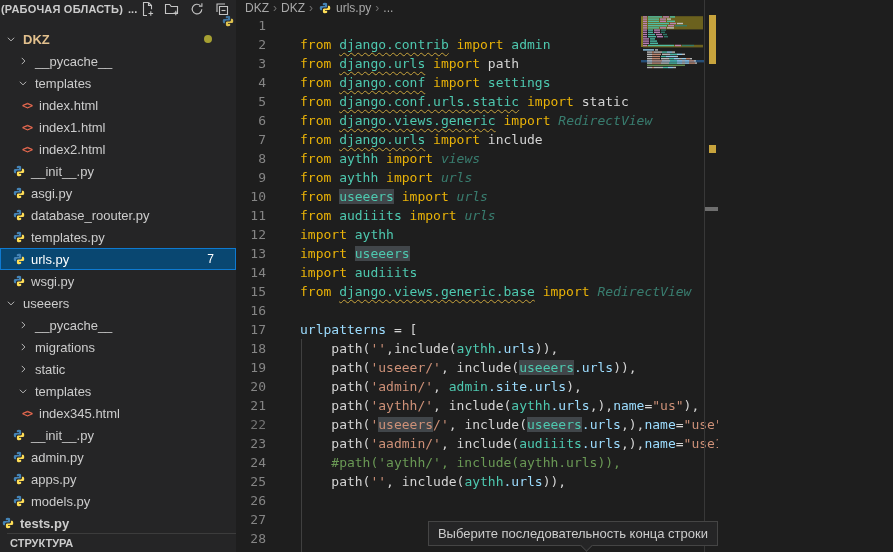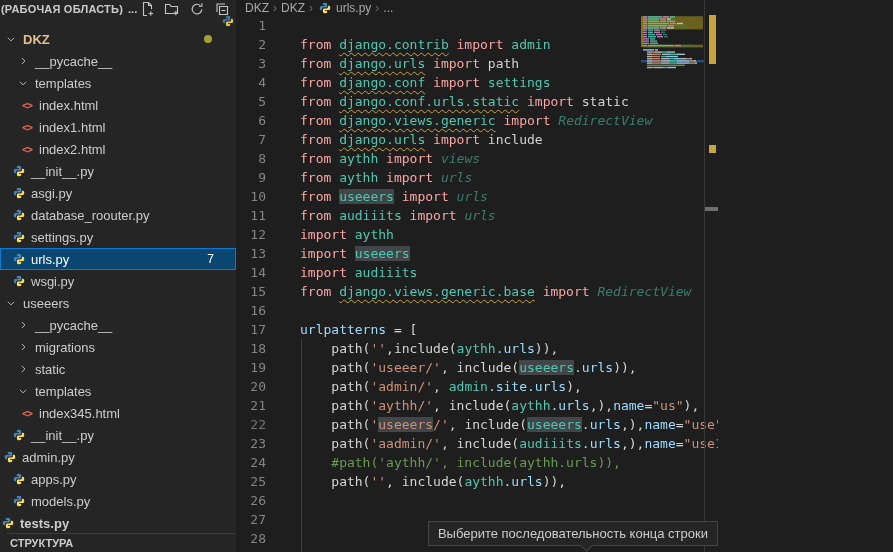--- a/index.html
+++ b/index.html
@@ -34,21 +34,21 @@
   .editor{flex:1;position:relative;background:#1e1e1e;overflow:hidden;}
   .breadcrumb{height:16px;display:flex;align-items:center;gap:4px;padding-left:9px;font-size:12px;color:#a9a9a9;}
   .bc-item{cursor:pointer;white-space:nowrap;display:flex;align-items:center;gap:3px;}
   .bc-sep{color:#6e6e6e;}
 
   .code{position:absolute;top:16px;left:0;right:76px;bottom:0;font-family:"DejaVu Sans Mono",monospace;font-size:13px;line-height:19px;}
   .cl{height:19px;display:flex;white-space:pre;}
   .ln{width:30px;flex:none;text-align:right;color:#858585;user-select:none;}
   .ln.cur{color:#737373;}
   .ct{padding-left:34px;}
-  .k{color:#fca5a5;} .m{color:#4ec9b0;} .p{color:#d4d4d4;} .s{color:#ce9178;}
+  .k{color:#eab308;} .m{color:#4ec9b0;} .p{color:#d4d4d4;} .s{color:#ce9178;}
   .v{color:#9cdcfe;} .cm{color:#6a9955;}
   .sq{text-decoration:underline;text-decoration-style:wavy;text-decoration-color:#c8a43d;text-decoration-thickness:1px;text-underline-offset:3px;}
   .dim{opacity:.55;font-style:italic;}
   .hl{background:#41464a;}
   .iguide{position:absolute;left:65px;top:339px;bottom:0;width:1px;background:#404040;}
 
   
   .minimap{position:absolute;top:0;right:13px;width:64px;height:552px;cursor:pointer;}
   .ruler{position:absolute;top:0;right:0;width:13px;height:552px;border-left:1px solid #383838;}
   .rm-warn1{position:absolute;left:4px;width:7px;top:15px;height:49px;background:#c8a43d;}
@@ -178,21 +178,21 @@
           </span>
           <span class="tlabel">database_roouter.py</span>
         </div>
         <div class="trow" style="padding-left: 11px;">
           <span class="ficon">
             <svg width="12" height="12" viewBox="0 0 16 16">
               <path fill="#4584b6" d="M7.9 1C5 1 5.1 2.3 5.1 2.3v2H8v.9H3.2S1 4.9 1 8s1.9 3 1.9 3h1.2V9.2s-.1-1.9 1.9-1.9h3s1.8 0 1.8-1.8V2.4S11.1 1 7.9 1z"></path>
               <path fill="#ffde57" d="M8.1 15c2.9 0 2.8-1.3 2.8-1.3v-2H8v-.9h4.8S15 11.1 15 8s-1.9-3-1.9-3h-1.2v1.8s.1 1.9-1.9 1.9H7s-1.8 0-1.8 1.8v2.1S4.9 15 8.1 15z"></path>
             </svg>
           </span>
-          <span class="tlabel">settings.py</span>
+          <span class="tlabel">templates.py</span>
         </div>
         <div class="trow selected" style="padding-left: 11px;">
           <span class="ficon">
             <svg width="12" height="12" viewBox="0 0 16 16">
               <path fill="#4584b6" d="M7.9 1C5 1 5.1 2.3 5.1 2.3v2H8v.9H3.2S1 4.9 1 8s1.9 3 1.9 3h1.2V9.2s-.1-1.9 1.9-1.9h3s1.8 0 1.8-1.8V2.4S11.1 1 7.9 1z"></path>
               <path fill="#ffde57" d="M8.1 15c2.9 0 2.8-1.3 2.8-1.3v-2H8v-.9h4.8S15 11.1 15 8s-1.9-3-1.9-3h-1.2v1.8s.1 1.9-1.9 1.9H7s-1.8 0-1.8 1.8v2.1S4.9 15 8.1 15z"></path>
             </svg>
           </span>
           <span class="tlabel">urls.py</span>
           <span class="badge">7</span>
@@ -254,21 +254,21 @@
         </div>
         <div class="trow" style="padding-left: 11px;">
           <span class="ficon">
             <svg width="12" height="12" viewBox="0 0 16 16">
               <path fill="#4584b6" d="M7.9 1C5 1 5.1 2.3 5.1 2.3v2H8v.9H3.2S1 4.9 1 8s1.9 3 1.9 3h1.2V9.2s-.1-1.9 1.9-1.9h3s1.8 0 1.8-1.8V2.4S11.1 1 7.9 1z"></path>
               <path fill="#ffde57" d="M8.1 15c2.9 0 2.8-1.3 2.8-1.3v-2H8v-.9h4.8S15 11.1 15 8s-1.9-3-1.9-3h-1.2v1.8s.1 1.9-1.9 1.9H7s-1.8 0-1.8 1.8v2.1S4.9 15 8.1 15z"></path>
             </svg>
           </span>
           <span class="tlabel">__init__.py</span>
         </div>
-        <div class="trow" style="padding-left: 2px;">
+        <div class="trow" style="padding-left: 11px;">
           <span class="ficon">
             <svg width="12" height="12" viewBox="0 0 16 16">
               <path fill="#4584b6" d="M7.9 1C5 1 5.1 2.3 5.1 2.3v2H8v.9H3.2S1 4.9 1 8s1.9 3 1.9 3h1.2V9.2s-.1-1.9 1.9-1.9h3s1.8 0 1.8-1.8V2.4S11.1 1 7.9 1z"></path>
               <path fill="#ffde57" d="M8.1 15c2.9 0 2.8-1.3 2.8-1.3v-2H8v-.9h4.8S15 11.1 15 8s-1.9-3-1.9-3h-1.2v1.8s.1 1.9-1.9 1.9H7s-1.8 0-1.8 1.8v2.1S4.9 15 8.1 15z"></path>
             </svg>
           </span>
           <span class="tlabel">admin.py</span>
         </div>
         <div class="trow" style="padding-left: 11px;">
           <span class="ficon">

